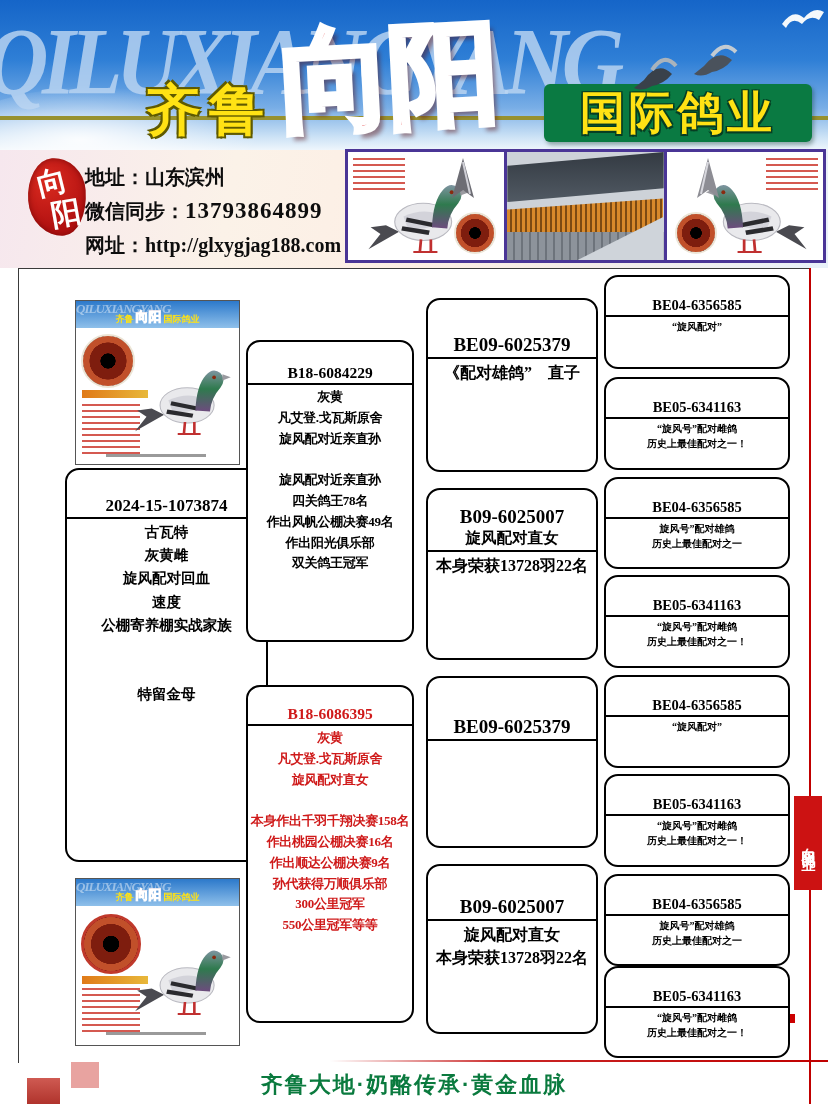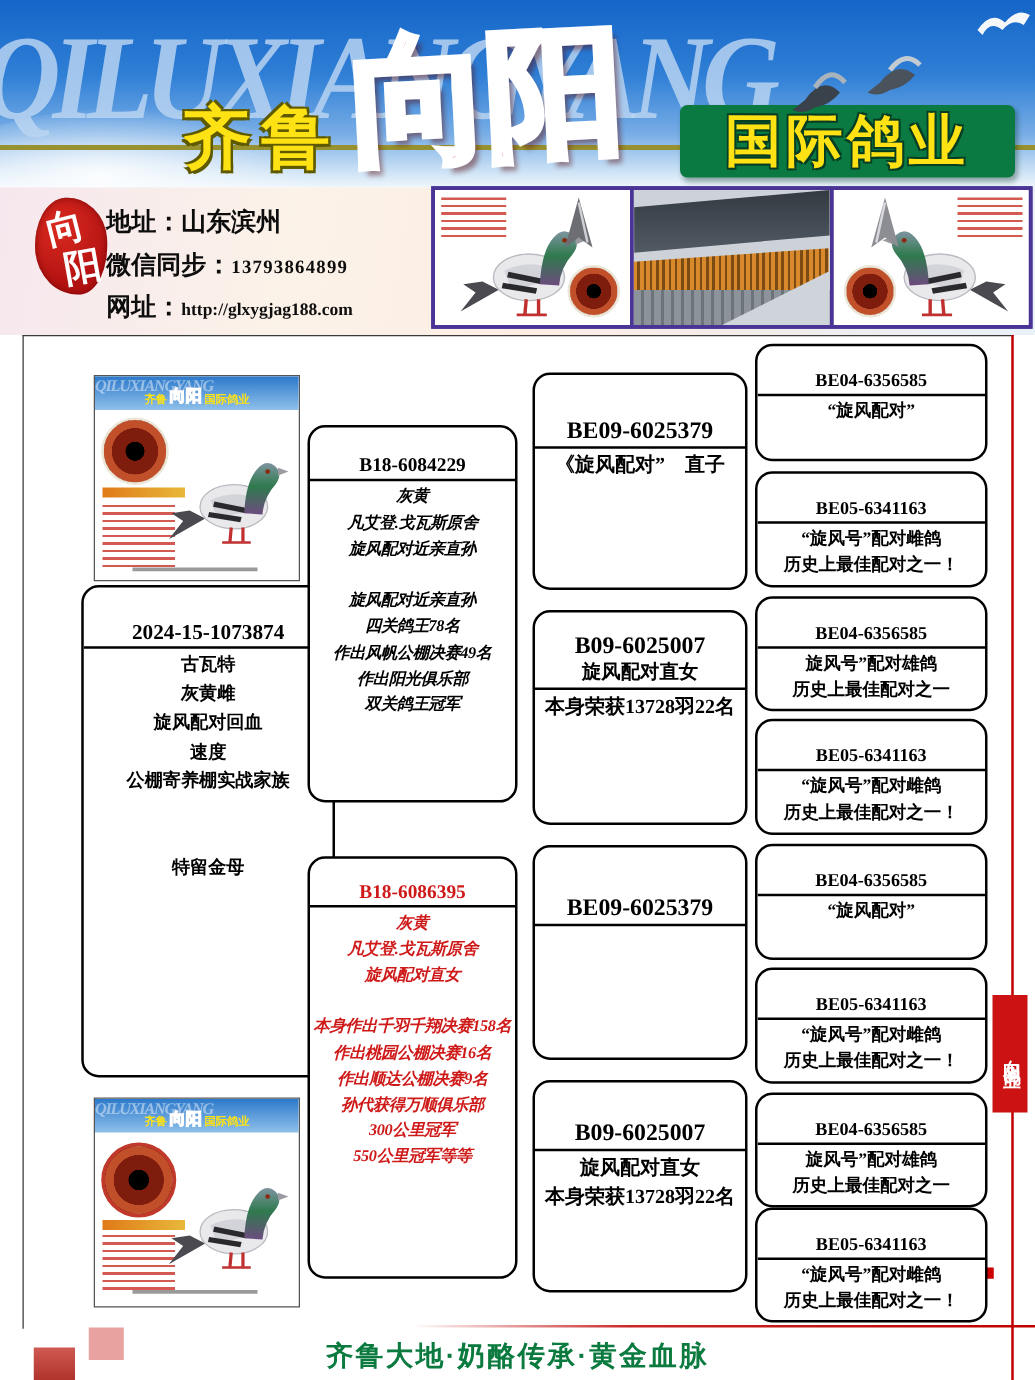--- a/index.html
+++ b/index.html
@@ -32,22 +32,22 @@
   .seal{left:28px;top:8px;width:58px;height:78px;background:radial-gradient(circle at 35% 30%,#d92a1f,#b21111 70%);
     border-radius:46% 54% 42% 58% / 52% 44% 56% 48%;transform:rotate(-4deg);
     box-shadow:inset 0 0 6px rgba(90,0,0,.6);}
   .seal span{position:absolute;color:#fff;font-weight:900;font-family:"Liberation Serif",serif;}
   .seal .s1{left:10px;top:4px;font-size:30px;transform:rotate(-10deg);}
   .seal .s2{left:22px;top:36px;font-size:30px;transform:rotate(-6deg);}
   .contact-rows{left:85px;top:14px;width:258px;}
   .contact-row{margin-bottom:7px;color:#0d0d0d;white-space:nowrap;}
   .contact-row .lab{font-weight:900;font-size:20px;}
   .contact-row .val{font-weight:900;font-size:20px;}
-  .contact-row.num .val{font-size:15px;letter-spacing:1px;}
-  .contact-row.url .val{font-size:14px;}
+  .contact-row.num .val{font-size:23px;letter-spacing:1px;}
+  .contact-row.url .val{font-size:20px;}
 
   
   .photos{left:345px;top:149px;width:481px;height:114px;background:#4a3596;border:3px solid #4a3596;
     display:flex;gap:3px;box-sizing:border-box;}
   .photo{flex:1;background:#fff;position:relative;overflow:hidden;}
   .redlines{position:absolute;background:repeating-linear-gradient(180deg,rgba(205,60,50,.85) 0 2px,rgba(0,0,0,0) 2px 6px);}
   .eye{position:absolute;border-radius:50%;border:2px solid #ece5d6;
     background:radial-gradient(circle,#000 0 21%,#7e1d0e 22% 52%,#c1502a 53% 70%,#571107 71% 100%);}
   .loft{background:#cdd2d8;}
   .loft .roof{position:absolute;left:0;top:0;width:100%;height:58%;
@@ -80,23 +80,23 @@
 
   
   .pbox{position:absolute;border:2px solid #000;border-radius:14px;background:#fff;box-sizing:border-box;
     text-align:center;overflow:hidden;color:#000;}
   .phead{border-bottom:2px solid #000;padding-top:var(--pt,20px);padding-bottom:1px;}
   .pcode{font-weight:900;white-space:nowrap;}
   .pre,.pbody{font-weight:900;}
   .pbody{padding-top:2px;}
   .red .pcode,.red .pre,.red .pbody{color:#cf1a1a;}
   .c1 .pcode{font-size:17px;} .c1 .pbody{font-size:14.5px;line-height:1.6;}
-  .c2 .pcode{font-size:15.5px;} .c2 .pbody{font-size:13px;line-height:1.6;letter-spacing:-0.3px;font-style:italic;}
+  .c2 .pcode{font-size:15.5px;} .c2 .pbody{font-size:13px;line-height:1.6;letter-spacing:-0.3px;}
   .c3 .pcode{font-size:19px;} .c3 .pre{font-size:15.5px;line-height:1.35;} .c3 .pbody{font-size:16px;line-height:1.45;}
-  .c4 .pcode{font-size:14.5px;} .c4 .pbody{font-size:14px;line-height:1.5;}
+  .c4 .pcode{font-size:14.5px;} .c4 .pbody{font-size:10px;line-height:1.5;}
 
   
   .side-tag{left:794px;top:796px;width:28px;height:94px;background:#cc1212;color:#fff;
     display:flex;align-items:center;justify-content:center;
     writing-mode:vertical-lr;text-orientation:upright;font-weight:900;font-size:14px;letter-spacing:3px;}
   .slogan{left:0;top:1070px;width:828px;text-align:center;
     font-family:"Liberation Sans","DejaVu Sans",sans-serif;font-weight:900;font-size:22px;
     color:#0a7a3e;letter-spacing:2px;}
   .sq-dark{left:27px;top:1078px;width:33px;height:26px;background:linear-gradient(180deg,#cf5a52,#b0332c);}
   .sq-light{left:71px;top:1062px;width:28px;height:26px;background:#e8a3a0;}
@@ -288,21 +288,21 @@
         <div>550公里冠军等等</div>
       </div>
   </div>
 
   <div class="pbox c3" style="left:426px;top:298px;width:172px;height:174px;--pt:34px">
     <div class="phead">
         <div class="pcode">BE09-6025379</div>
         <div class="pre"></div>
       </div>
     <div class="pbody">
-        <div>《旋风配对”　直子</div>
+        <div>《配对雄鸽”　直子</div>
       </div>
   </div>
   <div class="pbox c3" style="left:426px;top:488px;width:172px;height:172px;--pt:16px">
     <div class="phead">
         <div class="pcode">B09-6025007</div>
         <div class="pre">
           <div>旋风配对直女</div>
         </div>
       </div>
     <div class="pbody">

